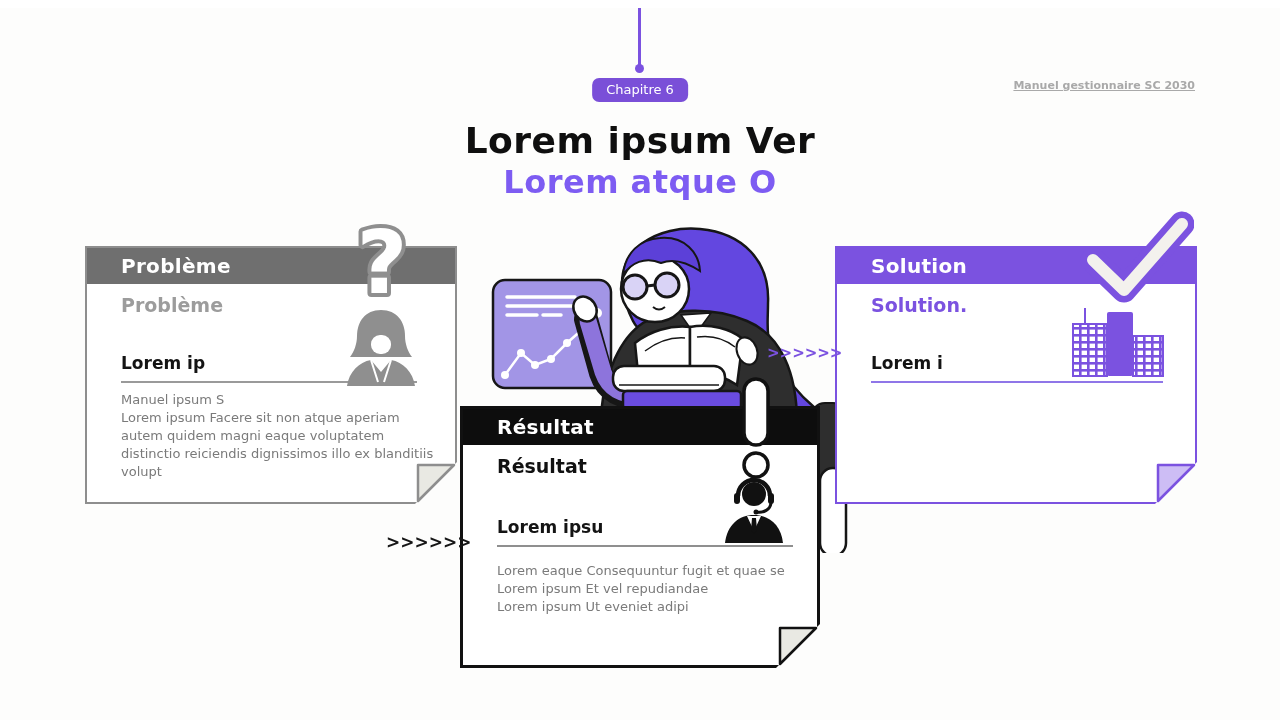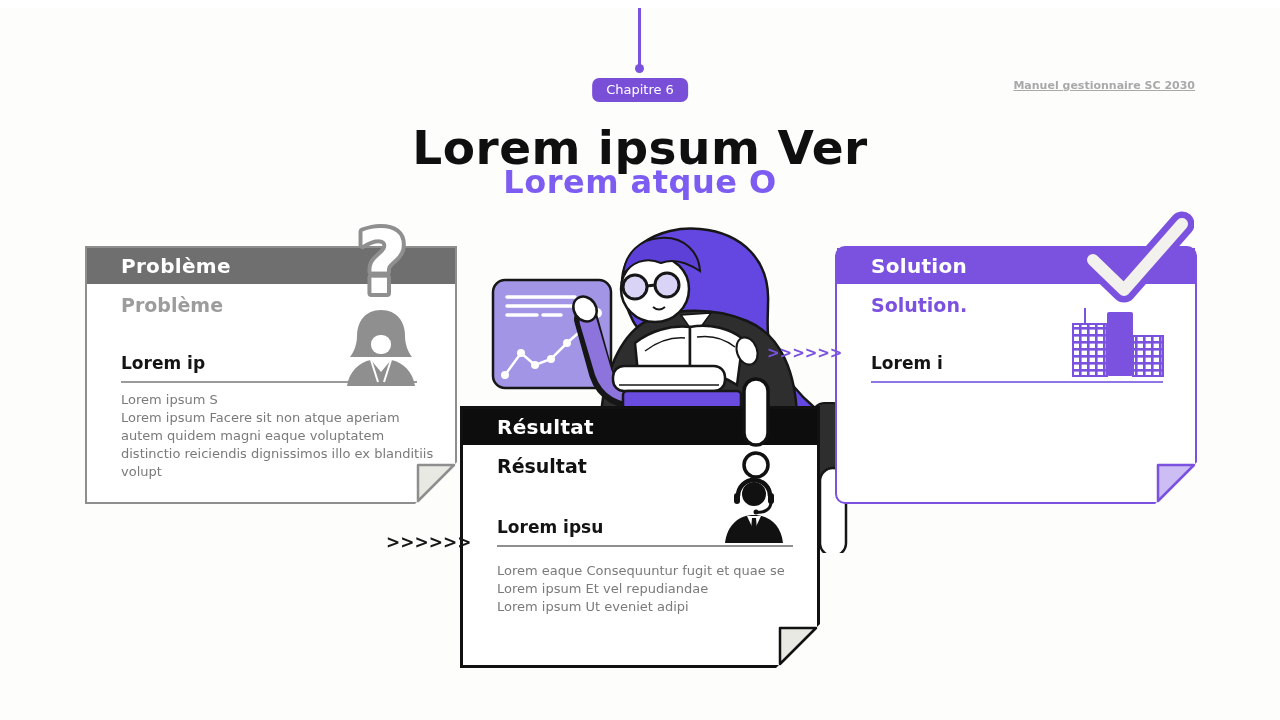--- a/index.html
+++ b/index.html
@@ -11,21 +11,21 @@
   }
   .topline { position:absolute; left:638px; top:0; width:3px; height:62px; background:#7b52e0; z-index:2; }
   .topdot  { position:absolute; left:635px; top:56px; width:9px; height:9px; border-radius:50%; background:#7b52e0; z-index:2; }
   .badge {
     position:absolute; top:70px; left:640px; transform:translateX(-50%);
     background:#7a4fd8; color:#fff; font-size:13px; padding:4px 14px 5px;
     border-radius:7px; z-index:3; white-space:nowrap;
   }
   .corner-note { position:absolute; top:71px; right:85px; color:#a9a9a9; font-size:11px; font-weight:bold; z-index:2;text-decoration:underline; }
   .title1 { position:absolute; top:112px; left:0; width:100%; text-align:center;
-            font-size:47px; font-weight:800; color:#0f0f0f; letter-spacing:.5px; z-index:2; }
+            font-size:36px; font-weight:800; color:#0f0f0f; letter-spacing:.5px; z-index:2; }
   .title2 { position:absolute; top:155px; left:0; width:100%; text-align:center;
             font-size:32px; font-weight:800; color:#7d5cf2; letter-spacing:.5px; z-index:2; }
 
   .card { position:absolute; background:#fff; z-index:2; }
   .card .hdr { position:absolute; top:0; left:0; right:0; height:36px; display:flex; align-items:center;
                padding-left:34px; color:#fff; font-size:20px; font-weight:800; letter-spacing:.3px; z-index:1; }
   .card .sub  { position:absolute; top:46px; left:34px; font-size:19px; font-weight:800; }
   .card .hd2  { position:absolute; top:105px; left:34px; font-size:17px; font-weight:800; color:#141414; }
   .card .rule { position:absolute; top:133px; left:34px; height:2px; }
   .card .body { position:absolute; top:143px; left:34px; font-size:13px; line-height:18px; color:#7a7a7a; }
@@ -114,39 +114,39 @@
     <rect x="138" y="168" width="118" height="18" rx="4" fill="#6a4ce0" stroke="#161616" stroke-width="2.5"></rect>
     <rect x="132" y="186" width="124" height="20" rx="6" fill="#ffffff" stroke="#161616" stroke-width="2.5"></rect>
   </svg>
 
   <div class="card gray" style="left:85px; top:238px; width:372px; height:258px;">
     <div class="hdr">Problème</div>
     <div class="sub">Problème</div>
     <div class="hd2">Lorem ip</div>
     <div class="rule"></div>
     <div class="body" style="width:322px;">
-      <div>Lorem ipsum S</div>
+      <div>Manuel ipsum S</div>
       <div>Lorem ipsum Facere sit non atque aperiam autem quidem magni eaque voluptatem distinctio reiciendis dignissimos illo ex blanditiis volupt</div>
     </div>
     <svg class="cicon" style="left:255px; top:-35px; width:80px; height:100px;" viewBox="0 0 80 100">
       <text x="40" y="80" text-anchor="middle" font-family="DejaVu Sans, sans-serif" font-size="88" font-weight="bold" fill="#ffffff" stroke="#8f8f8f" stroke-width="8" paint-order="stroke" stroke-linejoin="round">?</text>
     </svg>
     <svg class="cicon" style="left:256px; top:60px; width:76px; height:78px;" viewBox="0 0 76 78">
       <path d="M38,2 C22,2 14,14 14,28 C14,36 11,44 7,49 L69,49 C65,44 62,36 62,28 C62,14 54,2 38,2 Z" fill="#8f8f8f"></path>
       <rect x="28" y="27" width="20" height="19" rx="9" fill="#ffffff"></rect>
       <path d="M4,78 C6,64 16,54 28,52 L38,64 L48,52 C60,54 70,64 72,78 Z" fill="#8f8f8f"></path>
       <path d="M28,52 L35,74 M48,52 L41,74" stroke="#ffffff" stroke-width="2" fill="none"></path>
     </svg>
     <svg class="fold" viewBox="0 0 44 44">
       <polygon points="44,0 44,44 0,44" fill="#fdfdfc"></polygon>
       <polygon points="4,4 40,4 4,40" fill="#e9e9e3" stroke="#8e8e8e" stroke-width="2.5" stroke-linejoin="round"></polygon>
     </svg>
   </div>
 
-  <div class="card purple" style="left:835px; top:238px; width:362px; height:258px;border-radius:10px;">
+  <div class="card purple" style="left:835px; top:238px; width:362px; height:258px;">
     <div class="hdr">Solution</div>
     <div class="sub">Solution.</div>
     <div class="hd2">Lorem i</div>
     <div class="rule"></div>
     <svg class="cicon" style="left:242px; top:-38px; width:115px; height:95px;" viewBox="0 0 115 95">
       <path d="M14,50 L45,80 L103,14" fill="none" stroke="#7b52e0" stroke-width="25" stroke-linecap="round" stroke-linejoin="round"></path>
       <path d="M14,50 L45,80 L103,14" fill="none" stroke="#f3f1ed" stroke-width="12" stroke-linecap="round" stroke-linejoin="round"></path>
     </svg>
     <svg class="cicon" style="left:234px; top:58px; width:96px; height:74px;" viewBox="0 0 96 74">
       <defs>

